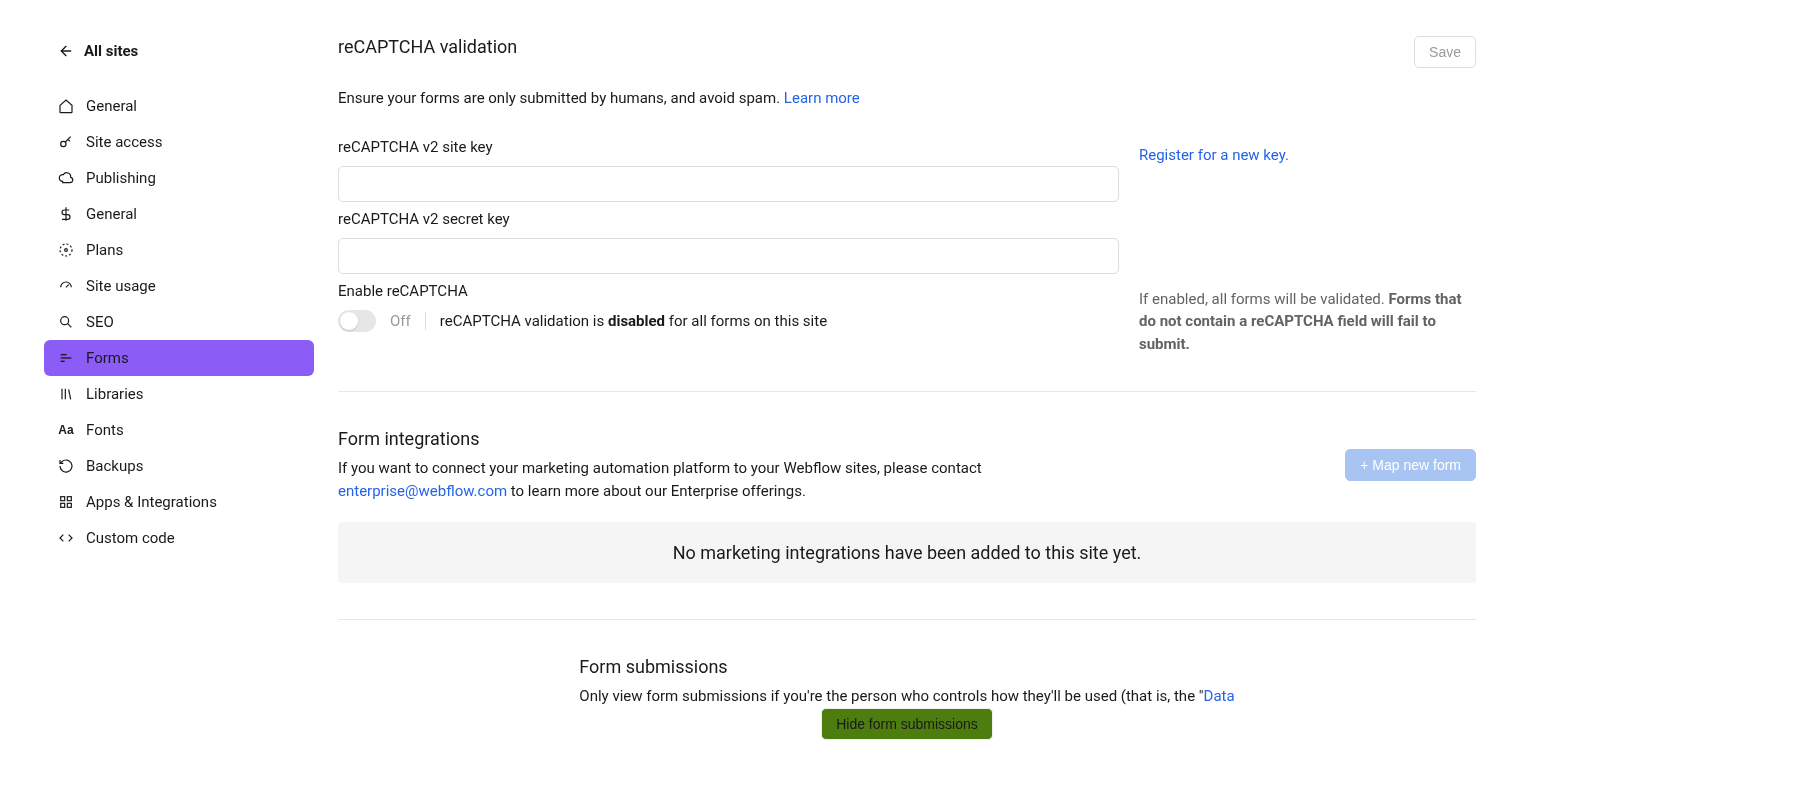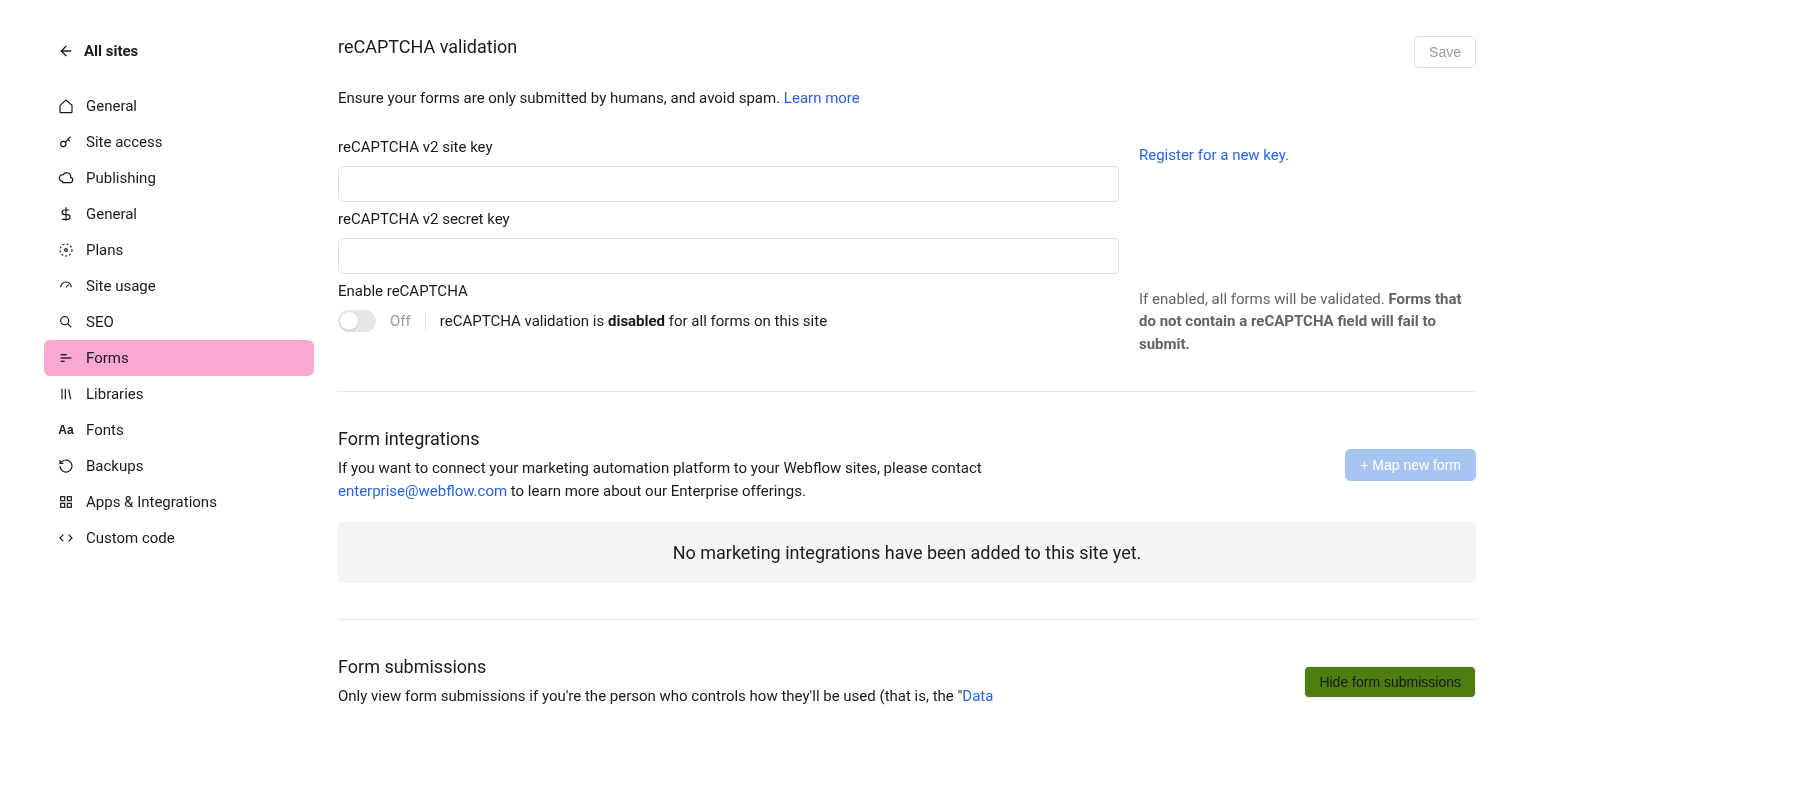--- a/index.html
+++ b/index.html
@@ -43,21 +43,21 @@
     display: flex;
     align-items: center;
     gap: 12px;
     padding: 9px 14px;
     border-radius: 6px;
     cursor: pointer;
     color: #1a1a1a;
     font-size: 15px;
   }
   .sidebar-item.active {
-    background: #f9a8d4;
+    background: #8b5cf6;
   }
   .sidebar-item .icon {
     width: 16px;
     height: 16px;
     display: flex;
     align-items: center;
     justify-content: center;
     color: #1a1a1a;
   }
   .main {
@@ -375,21 +375,21 @@
           <p class="section-desc" style="margin-bottom:0; max-width:720px;">
             <span>If you want to connect your marketing automation platform to your Webflow sites, please contact </span><a class="link">enterprise@webflow.com</a><span> to learn more about our Enterprise offerings.</span>
           </p>
         </div>
         <button class="btn btn-primary">+ Map new form</button>
       </div>
       <div class="empty-box">No marketing integrations have been added to this site yet.</div>
     </section>
 
     <section class="section last">
-      <div class="section-header" style="margin-bottom:0; align-items:center;">
+      <div class="section-header" style="margin-bottom:0; align-items:center;flex-direction:column;">
         <div>
           <h2 class="section-title" style="margin-bottom:8px;">Form submissions</h2>
           <p class="section-desc" style="margin-bottom:0;">
             <span>Only view form submissions if you're the person who controls how they'll be used (that is, the "</span><a class="link">Data</a>
           </p>
         </div>
         <button class="btn btn-secondary">Hide form submissions</button>
       </div>
     </section>
 

